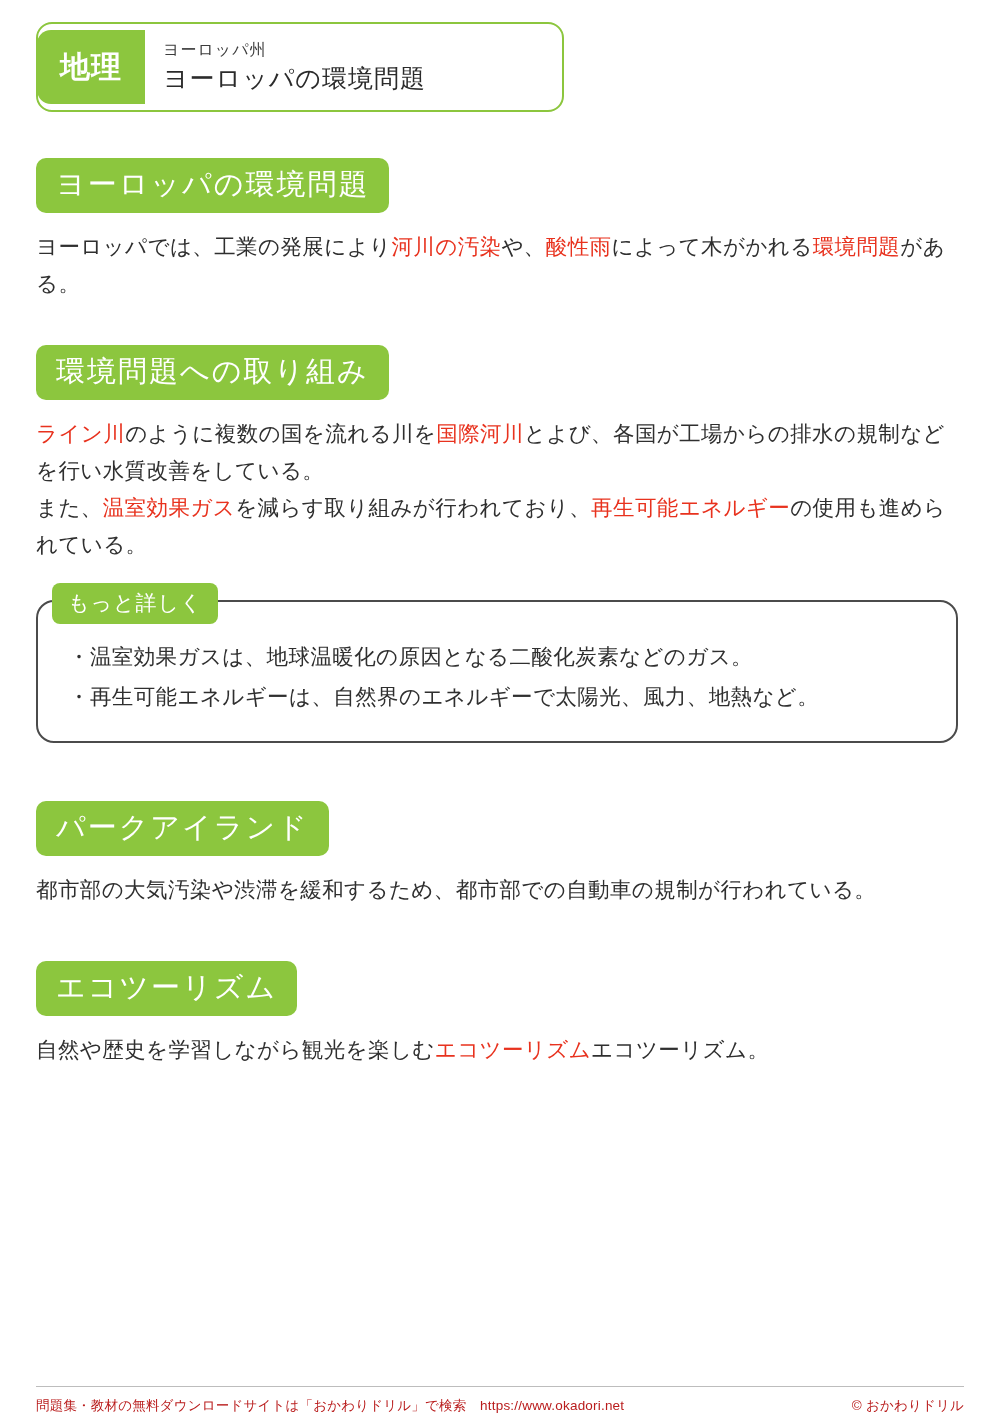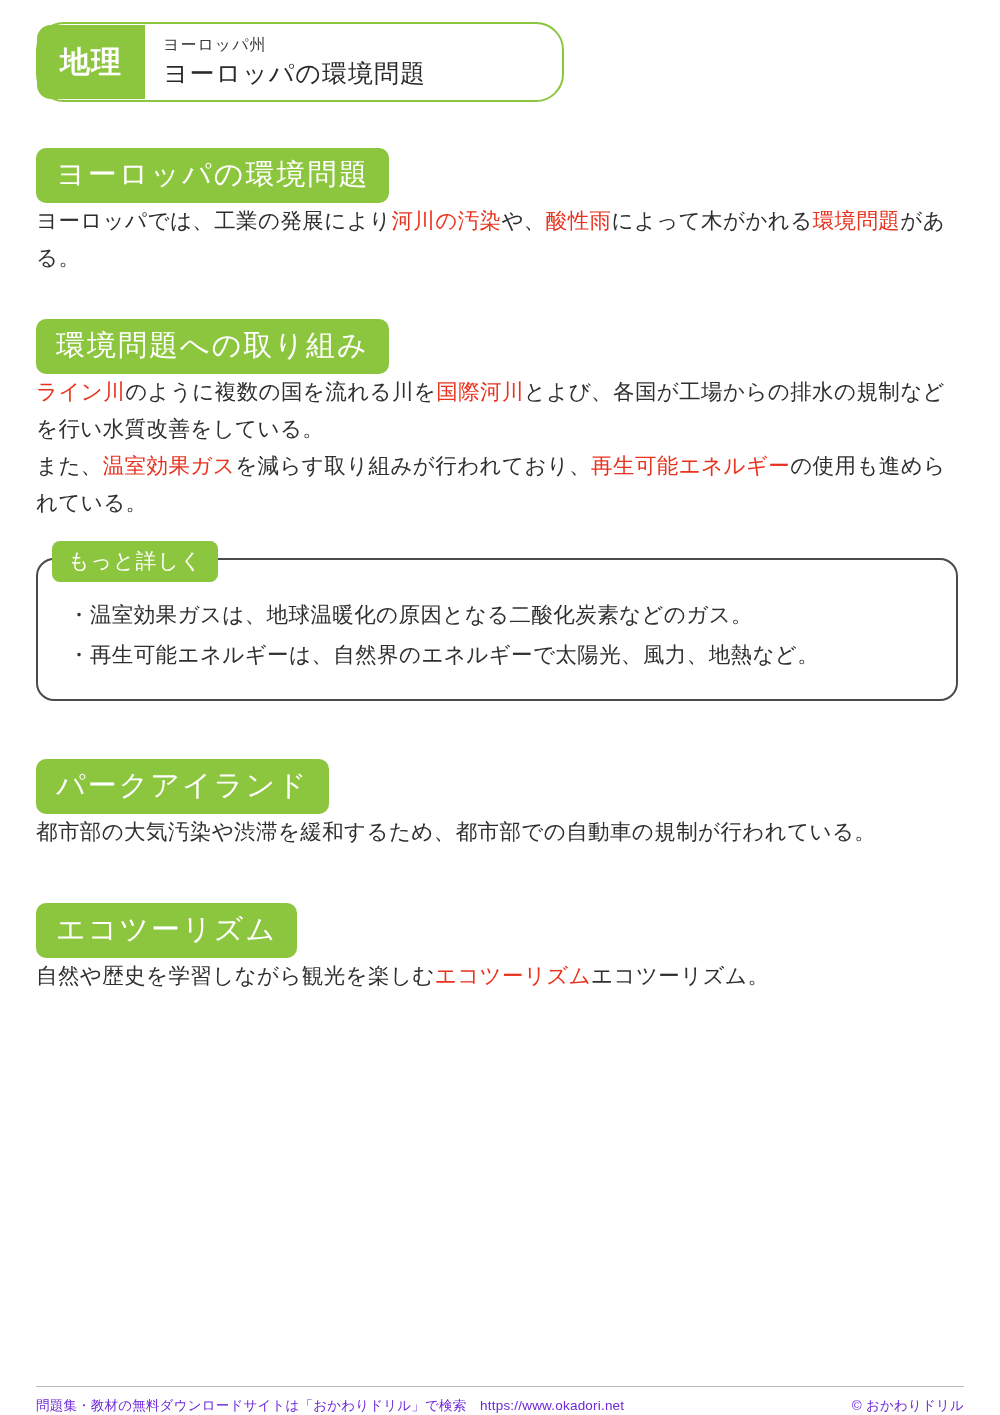--- a/index.html
+++ b/index.html
@@ -21,23 +21,23 @@
     width: 1000px;
     height: 1415px;
     box-sizing: border-box;
     padding: 0 36px;
   }
 
   
   .header {
     margin-top: 22px;
     width: 528px;
-    height: 80px;
+    height: 90px;
     border: 2px solid #8cc63e;
-    border-radius: 28px;
+    border-radius: 16px;
     box-sizing: border-box;
     display: flex;
     align-items: center;
     background: #ffffff;
   }
   .header-badge {
     width: 108px;
     height: 74px;
     margin: -1px 0 -1px -1px;
     background: #8cc63e;
@@ -82,20 +82,21 @@
     margin: 0;
   }
   .sec-head-wrap { margin-top: 42px; }
   .sec-head-wrap.first { margin-top: 46px; }
 
   
   .body-text {
     font-size: 21.5px;
     line-height: 1.72;
     color: #2f2f2f;
+    margin-top: 16px;
     letter-spacing: 0.4px;
   }
   .em { color: #e8321e; }
 
   
   .detail-box {
     margin-top: 36px;
     position: relative;
     border: 2px solid #4b4b4b;
     border-radius: 18px;
@@ -132,21 +133,21 @@
     position: absolute;
     left: 36px;
     right: 36px;
     bottom: 22px;
     border-top: 1px solid #bdbdbd;
     padding-top: 10px;
     display: flex;
     justify-content: space-between;
     align-items: flex-end;
     font-size: 13.5px;
-    color: #6d28d9;
+    color: #b91c1c;
     letter-spacing: 0.2px;
   }
 </style>
 </head>
 <body>
 
 <div class="page">
 
   <div class="header">
     <div class="header-badge">地理</div>

